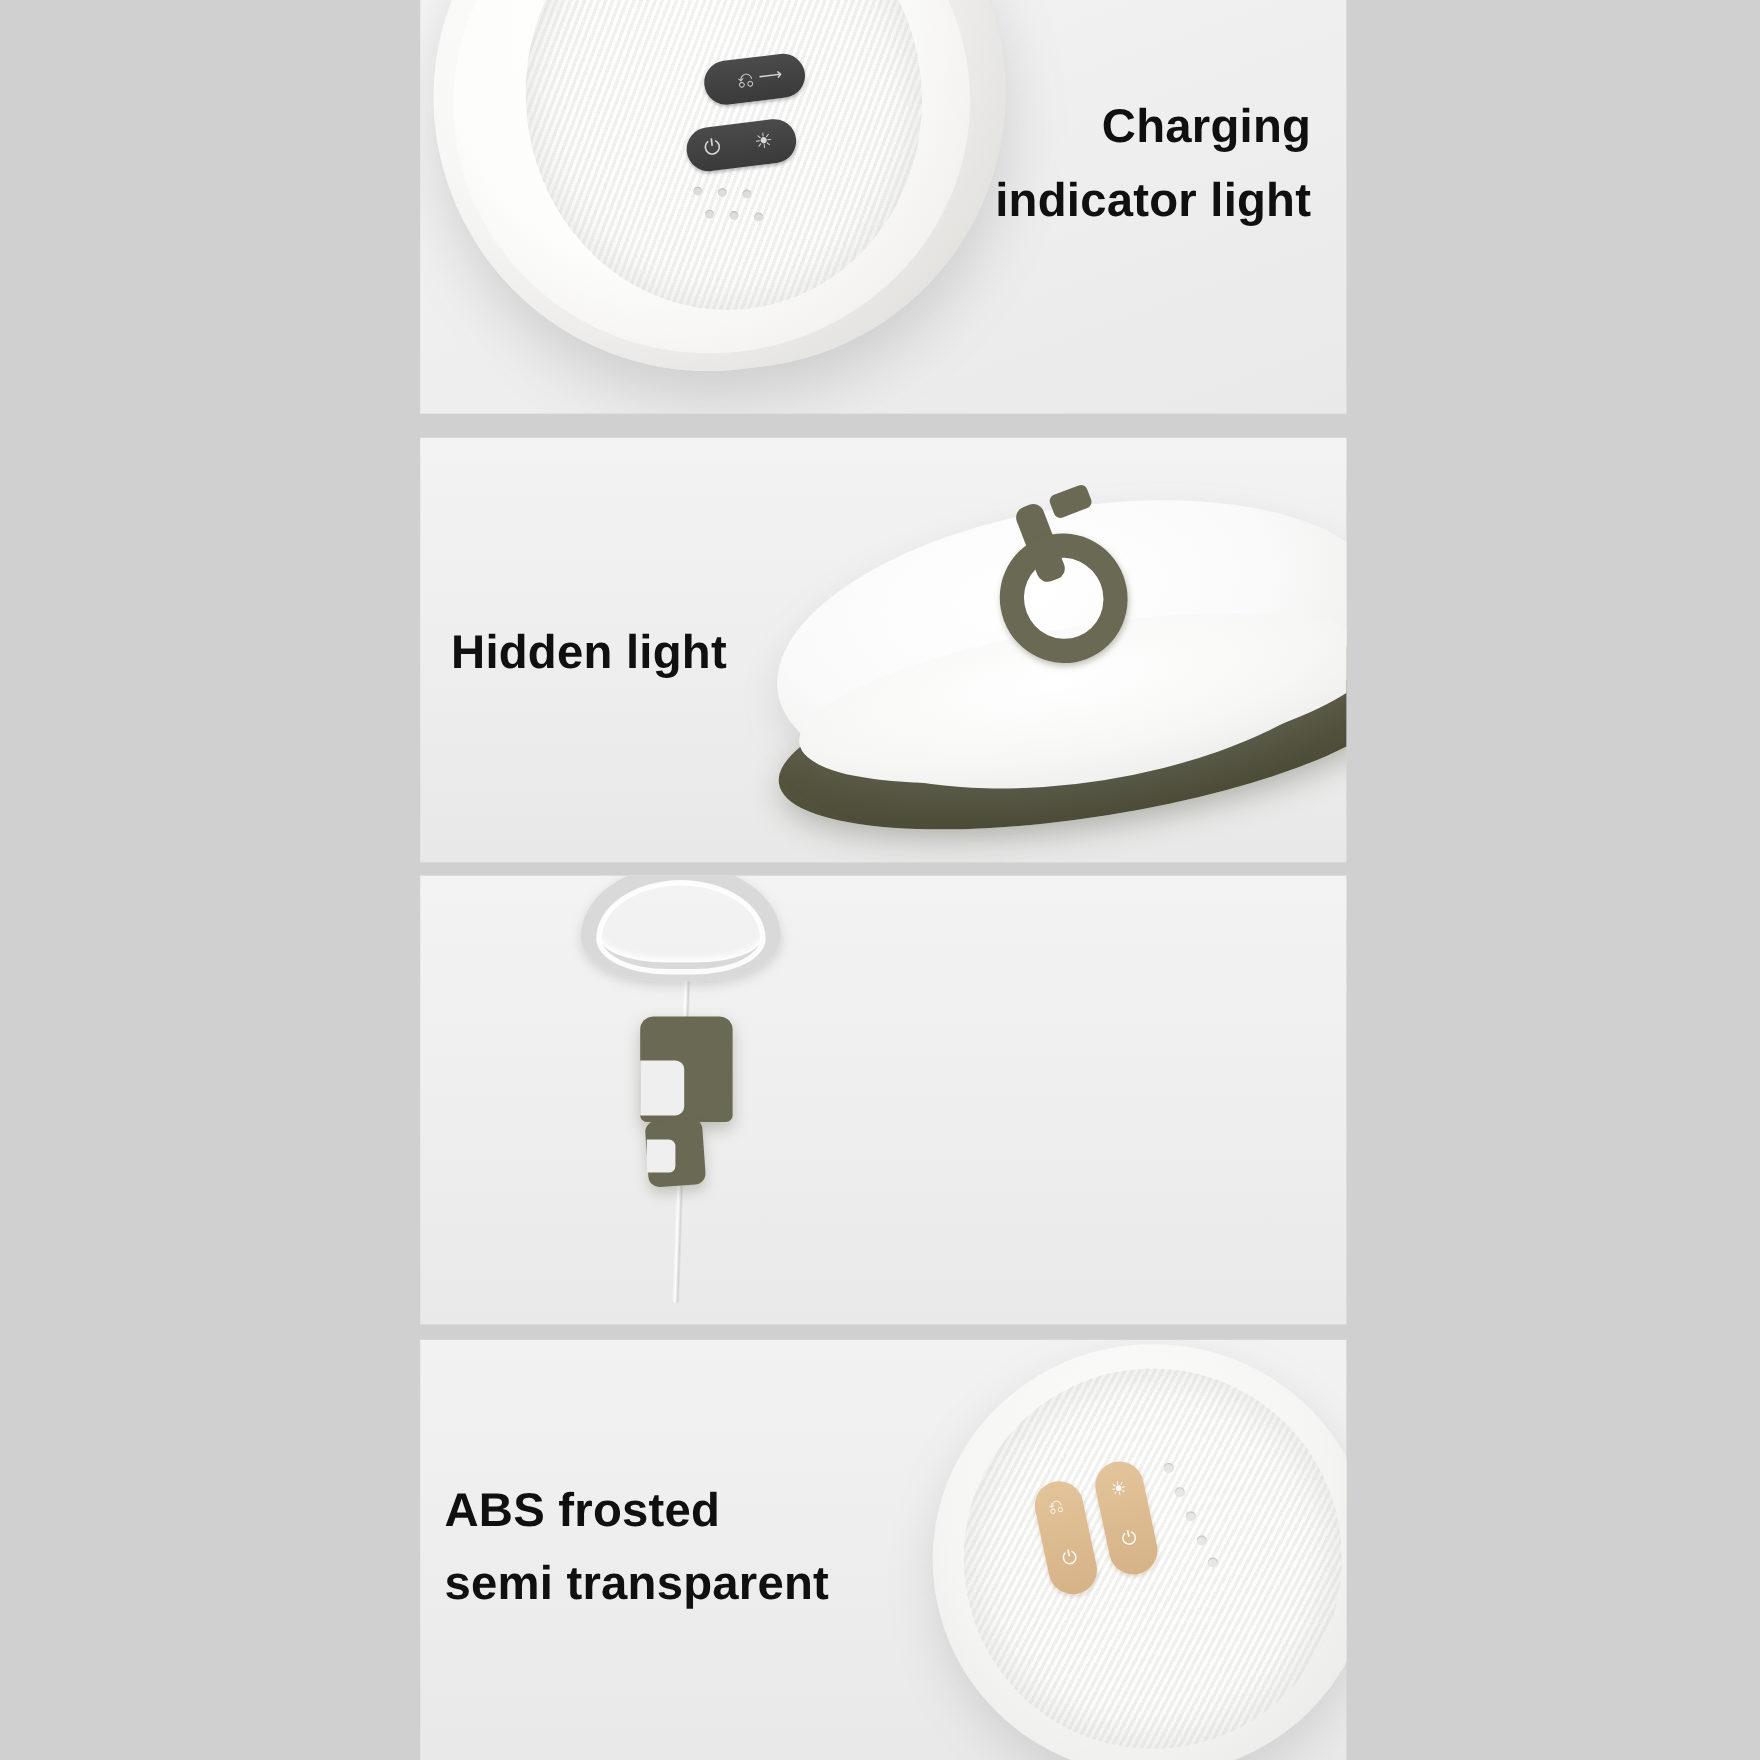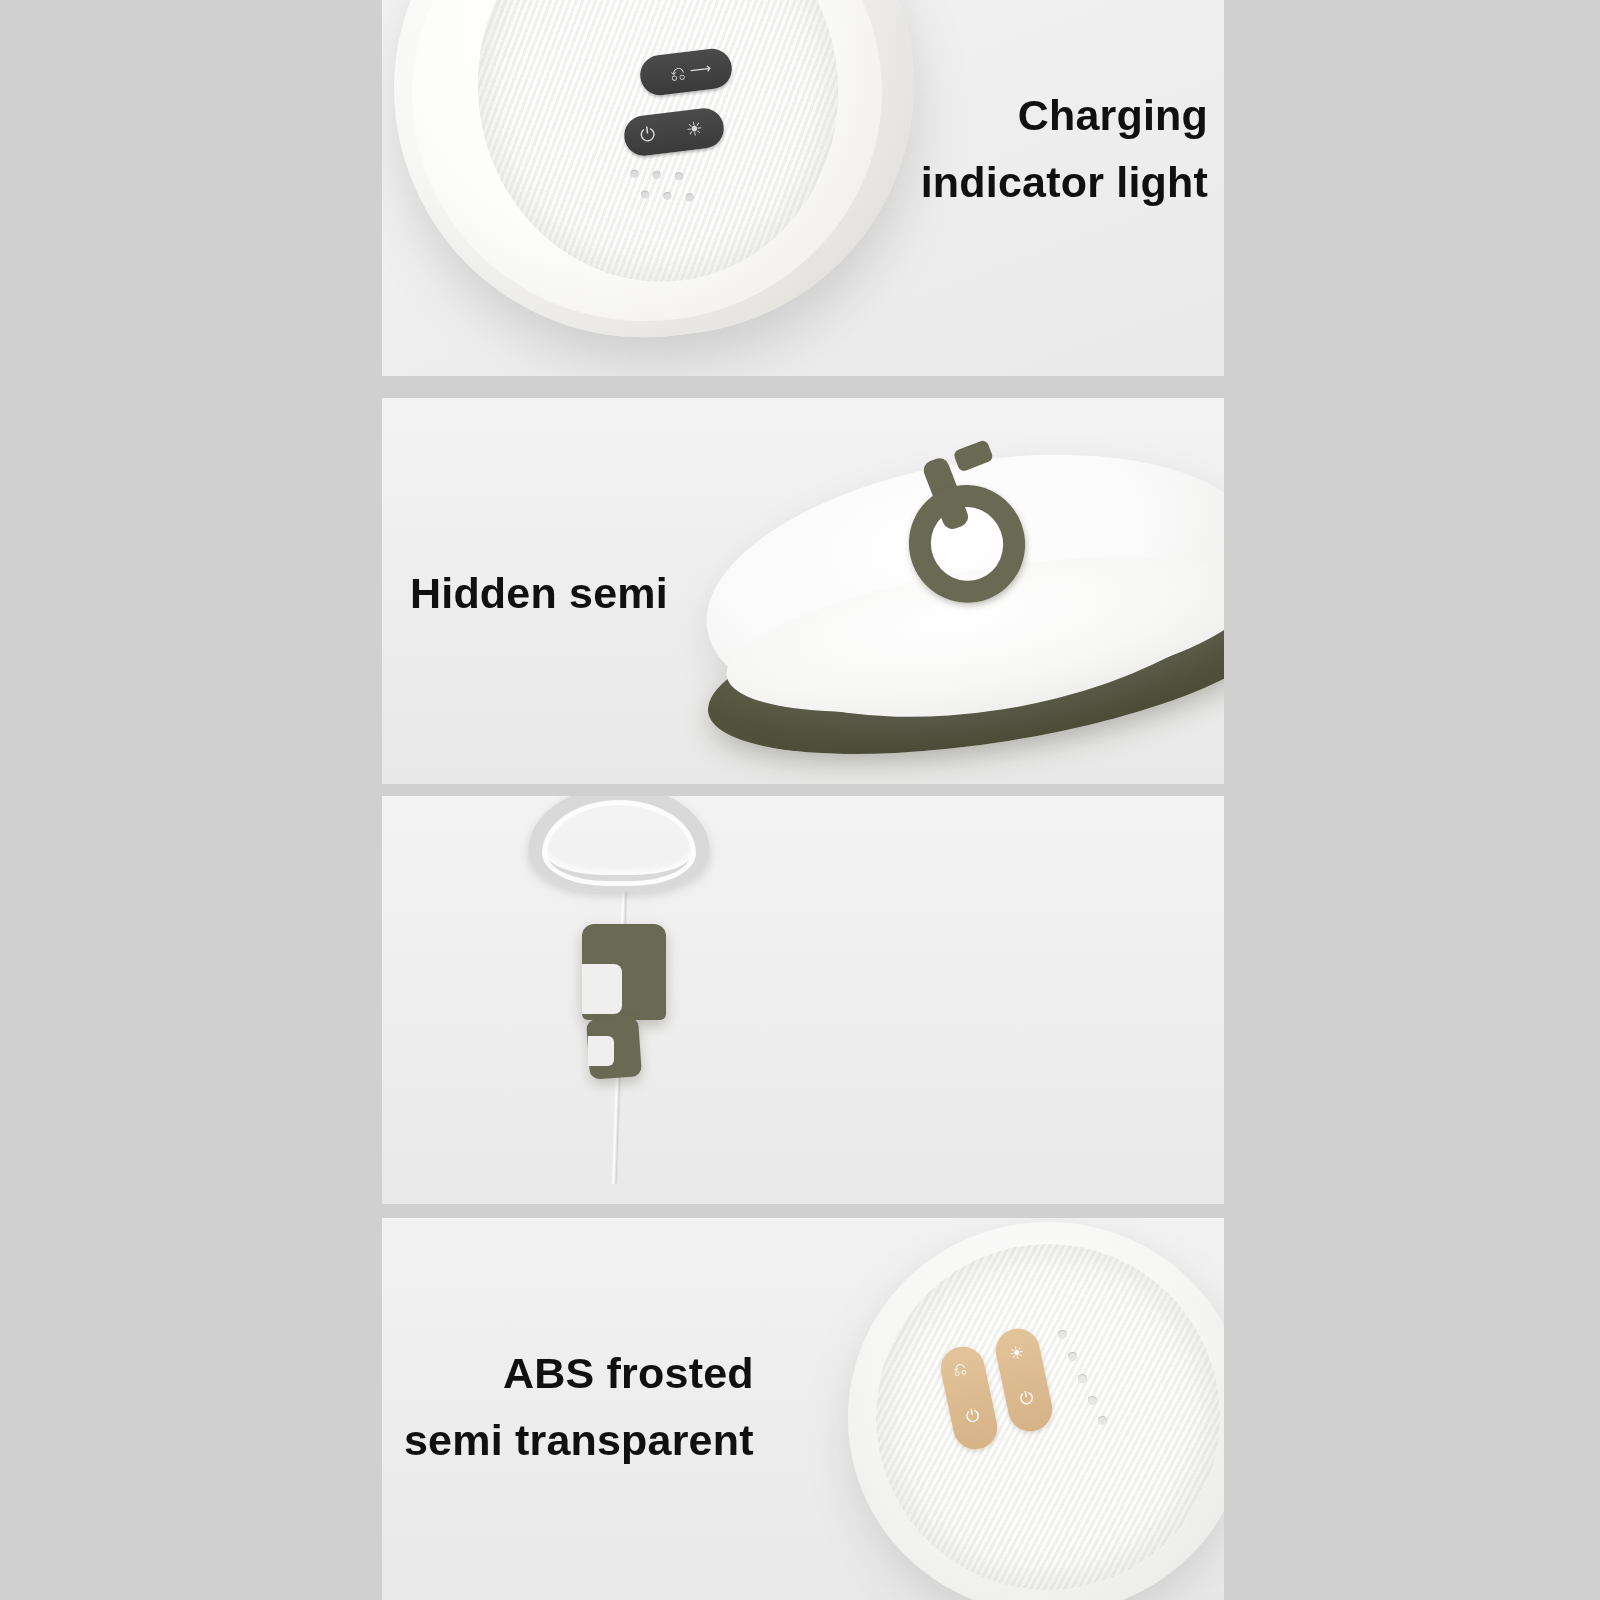--- a/index.html
+++ b/index.html
@@ -105,21 +105,21 @@
   }
   .p1-dots i {
     position: absolute;
     width: 8px; height: 8px;
     border-radius: 50%;
     background: #dddddd;
     box-shadow: inset 0 1px 1px rgba(160,160,160,0.5);
   }
 
   #panel-1 .caption {
-    right: 16px;
+    right: 32px;
     top: 96px;
     width: 420px;
     text-align: right;
     font-size: 43px;
   }
 
   
   #panel-2 {
     left: 382px;
     top: 398px;
@@ -343,21 +343,20 @@
     position: absolute;
     width: 9px; height: 9px;
     border-radius: 50%;
     background: #e6e6e3;
     box-shadow: inset 0 1px 1px rgba(170,170,165,0.6);
   }
   #panel-4 .caption {
     left: 22px;
     top: 122px;
     font-size: 43px;
-    text-align: right;
   }
 </style>
 </head>
 <body style="background: rgb(208, 208, 208);">
 
 <div class="page">
 
   <div class="panel" id="panel-1">
     <div class="p1-lamp-body"></div>
     <div class="p1-lamp-rim"></div>
@@ -385,21 +384,21 @@
 
   <div class="panel" id="panel-2">
     <div class="p2-lamp">
       <div class="p2-lamp-base"></div>
       <div class="p2-lamp-top"></div>
       <div class="p2-lamp-base-inner"></div>
       <div class="p2-hook-stem"></div>
       <div class="p2-hook-tab"></div>
       <div class="p2-hook-ring"></div>
     </div>
-    <div class="caption">Hidden semi</div>
+    <div class="caption">Hidden light</div>
   </div>
 
   <div class="panel" id="panel-3">
     <div class="p3-cord"></div>
     <div class="p3-ring"></div>
     <div class="p3-ring-hi"></div>
     <div class="p3-hook-main"></div>
     <div class="p3-hook-notch"></div>
     <div class="p3-hook-lower"></div>
     <div class="p3-hook-lower-notch"></div>

